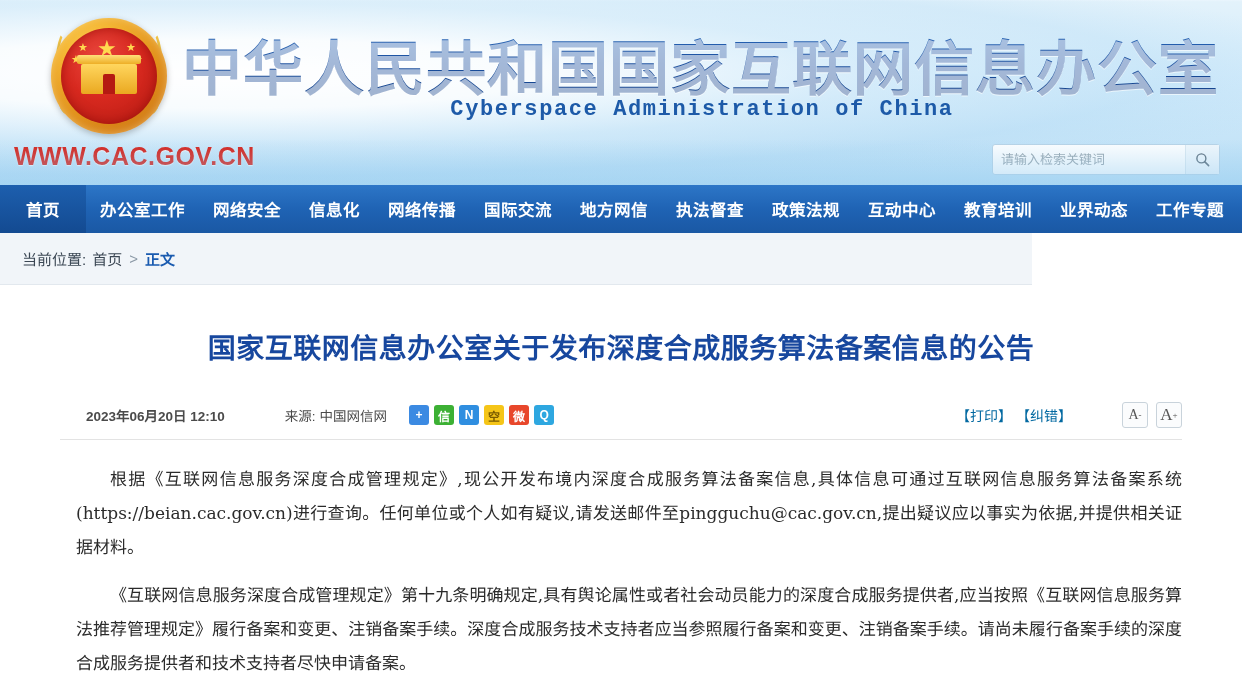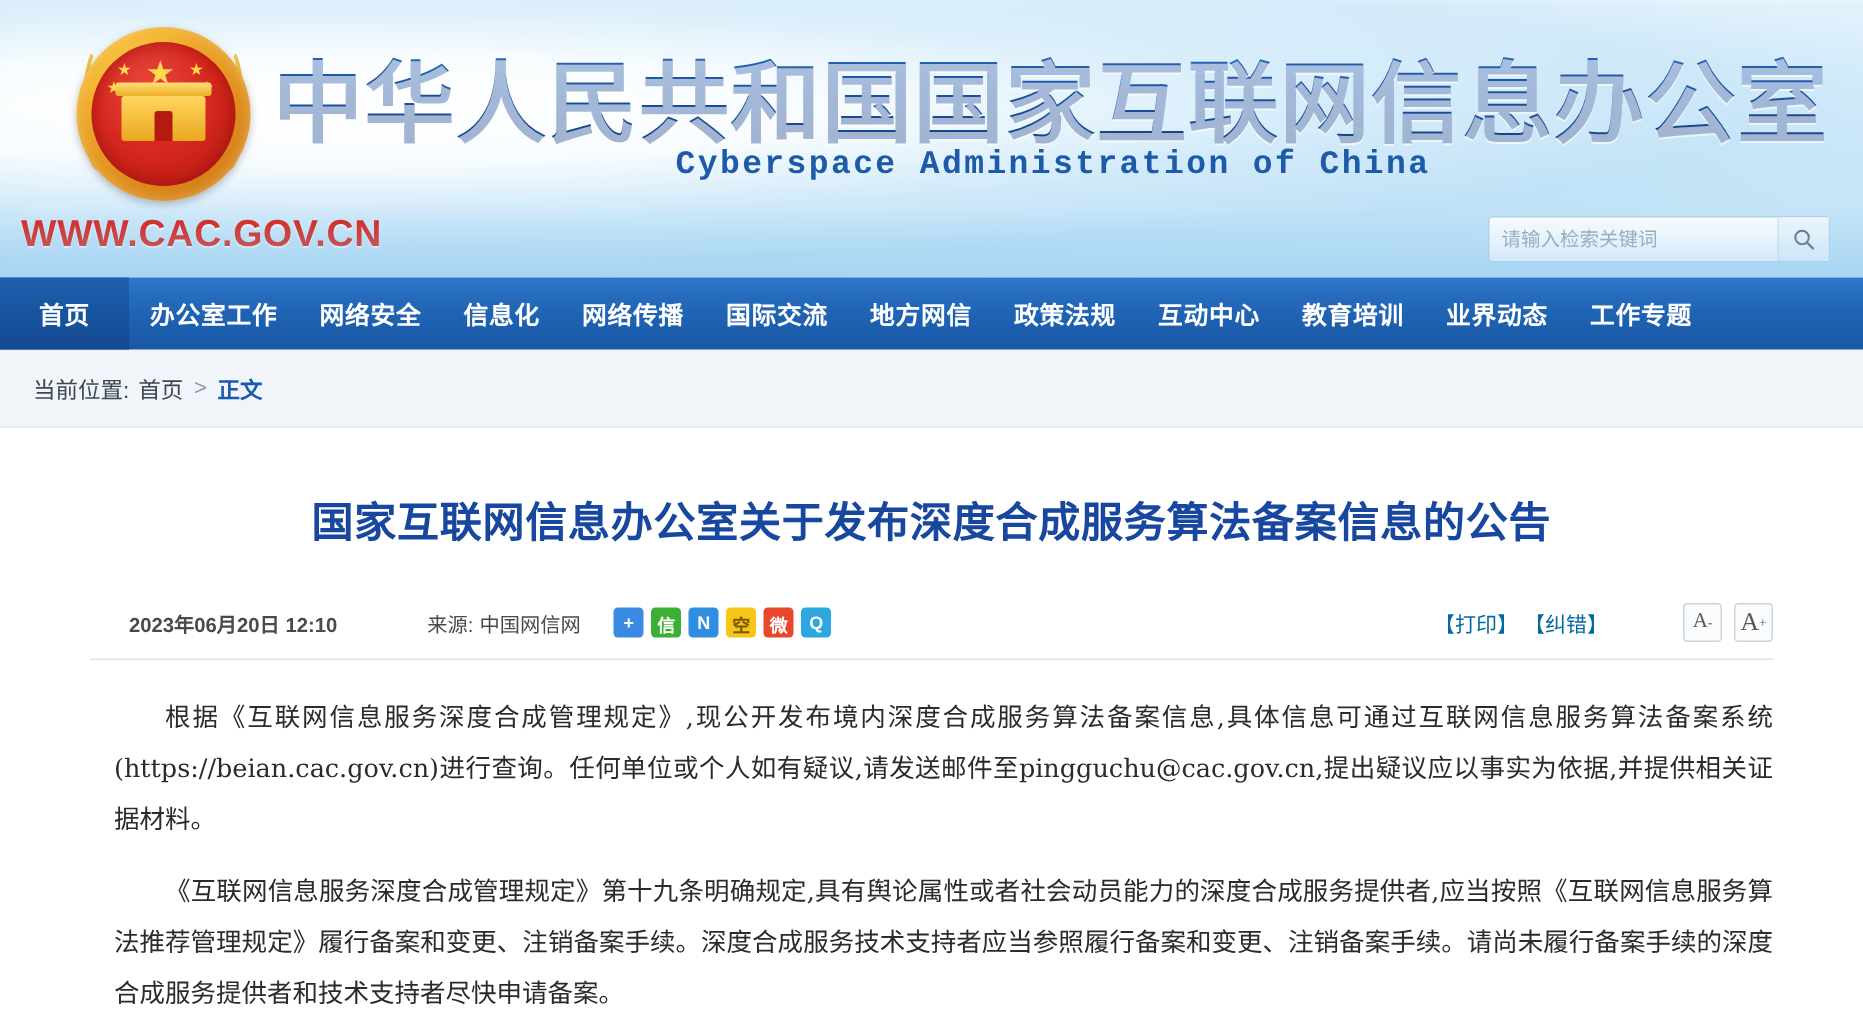--- a/index.html
+++ b/index.html
@@ -174,21 +174,21 @@
     cursor: pointer;
     letter-spacing: 0.5px;
   }
   .nav-item.home {
     background: linear-gradient(180deg, #1d5fae 0%, #134a91 100%);
     padding: 0 26px;
   }
 
   
   .breadcrumb {
-    width: 1242px; height: 52px;
+    width: 1032px; height: 52px;
     background: #f1f5f9;
     border-bottom: 1px solid #e2e8ee;
     display: flex;
     align-items: center;
     padding-left: 22px;
     font-size: 15px;
     color: #3b4754;
   }
   .breadcrumb .bc-label { color: #3b4754; }
   .breadcrumb a { color: #3b4754; text-decoration: none; cursor: pointer; }
@@ -323,20 +323,21 @@
 </div>
 
 <nav class="nav">
   <div class="nav-item home">首页</div>
   <div class="nav-item">办公室工作</div>
   <div class="nav-item">网络安全</div>
   <div class="nav-item">信息化</div>
   <div class="nav-item">网络传播</div>
   <div class="nav-item">国际交流</div>
   <div class="nav-item">地方网信</div>
+  <div class="nav-item">执法督查</div>
   <div class="nav-item">政策法规</div>
   <div class="nav-item">互动中心</div>
   <div class="nav-item">教育培训</div>
   <div class="nav-item">业界动态</div>
   <div class="nav-item">工作专题</div>
 </nav>
 
 <div class="breadcrumb">
   <span class="bc-label">当前位置:</span>
   <a href="#" style="margin-left:6px;">首页</a>

